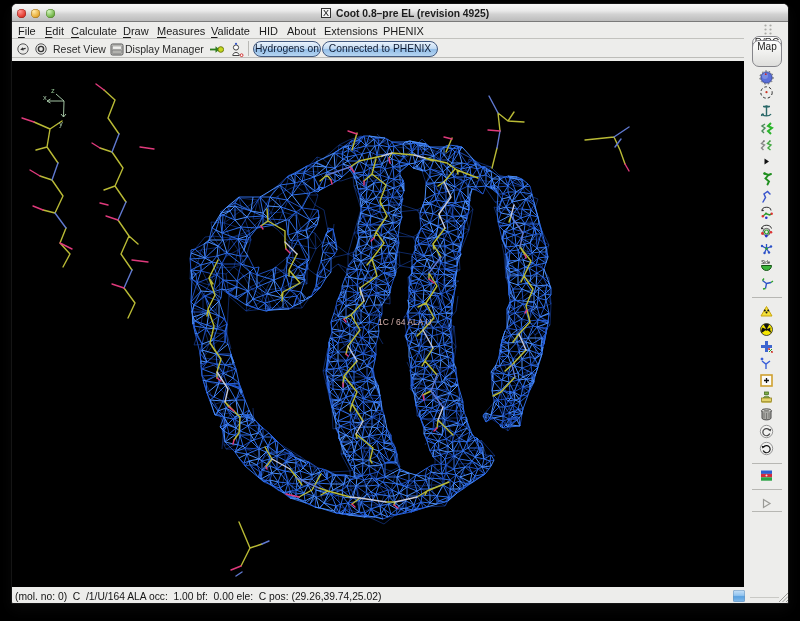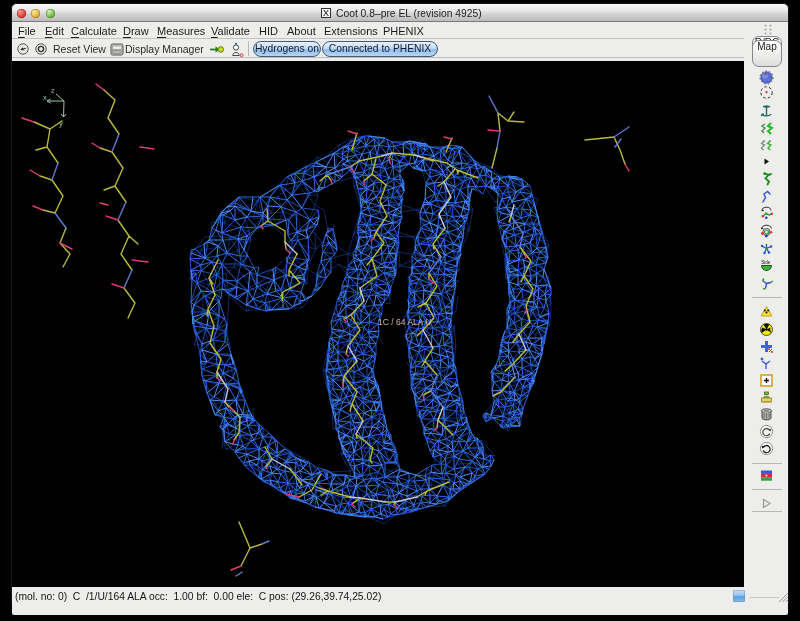--- a/index.html
+++ b/index.html
@@ -3,30 +3,30 @@
 <style>
 *{margin:0;padding:0;box-sizing:border-box;}
 html,body{width:800px;height:621px;background:#000;overflow:hidden;font-family:"Liberation Sans",sans-serif;}
 #win{position:absolute;left:11px;top:3px;width:778px;height:601px;background:#ededeb;border:1px solid #151515;border-radius:6px 6px 2px 2px;box-shadow:0 6px 14px rgba(10,10,10,0.85);}
 #titlebar{position:absolute;left:0;top:0;width:776px;height:18px;border-radius:5px 5px 0 0;background:linear-gradient(#f7f7f7 0%,#e9e9e9 40%,#d2d2d2 60%,#bcbcbc 100%);border-bottom:1px solid #7a7a7a;}
 .tl{position:absolute;top:4.5px;width:9px;height:9px;border-radius:50%;}
 #tl-r{left:5px;background:radial-gradient(circle at 3px 2.5px,#ff9791,#e33e32 60%,#9e150c);box-shadow:inset 0 0 0 0.5px #92221b;}
 #tl-y{left:19px;background:radial-gradient(circle at 3px 2.5px,#ffe9a8,#e9ae38 60%,#99650a);box-shadow:inset 0 0 0 0.5px #9a7020;}
 #tl-g{left:33.5px;background:radial-gradient(circle at 3px 2.5px,#d2f4bc,#77b84e 60%,#3a7211);box-shadow:inset 0 0 0 0.5px #4e7d2a;}
 #xicon{position:absolute;left:309px;top:4px;width:10px;height:10px;background:#f4f4f4;border:1px solid #333;font-size:9px;line-height:8px;text-align:center;color:#111;}
-#title{position:absolute;left:324px;top:4px;font-size:10.3px;font-weight:normal;color:#1d1d1d;}
+#title{position:absolute;left:324px;top:4px;font-size:10.3px;font-weight:bold;color:#1d1d1d;}
 #menubar{position:absolute;left:0;top:18px;width:734px;height:17px;background:#ededeb;border-bottom:1px solid #c2c2be;}
 .mi{position:absolute;top:3px;font-size:11px;color:#1b1b1b;}
 .mi u{text-decoration-thickness:0.8px;text-underline-offset:1.5px;}
 #toolbar{position:absolute;left:0;top:35px;width:734px;height:19px;background:#ededeb;border-bottom:1px solid #bdbdb9;}
 .tbtext{position:absolute;top:4px;font-size:10.5px;color:#2a2a2a;}
 .abs{position:absolute;}
 #canvas{position:absolute;left:0;top:57px;width:732px;height:526px;background:#000;}
 #rightpanel{position:absolute;left:732px;top:18px;width:44px;height:566px;background:#ededeb;}
-#statusbar{position:absolute;left:0;top:584px;width:776px;height:27px;background:#ededeb;border-radius:0 0 2px 2px;}
+#statusbar{position:absolute;left:0;top:584px;width:776px;height:15px;background:#ededeb;border-radius:0 0 2px 2px;}
 #stext{position:absolute;left:3px;top:2.5px;font-size:10.3px;color:#141414;}
 #sprog{position:absolute;left:721px;top:2px;width:12px;height:11.5px;border-radius:2px;background:linear-gradient(#c9e2f8,#92c4ef 45%,#59a1e0 55%,#85bbe9);box-shadow:inset 0 0 0 0.5px #6a92b8;}
 #sgrip{position:absolute;left:767px;top:3px;width:9px;height:11px;}
 .rline{position:absolute;left:740px;width:30px;height:1px;background:#b7b7b3;}
 .pill{position:absolute;left:740px;width:30px;height:27px;border:1px solid #85858a;border-radius:7px;background:linear-gradient(#fefefe,#ededeb 55%,#dededc);font-size:10px;color:#1e1e1e;text-align:center;line-height:12.5px;}
 .ric{position:absolute;}
 .aqbtn{position:absolute;top:2px;height:16px;border:1px solid #42597f;border-radius:8px;background:linear-gradient(#eaf3fc 0%,#c3dbf3 46%,#93bee8 54%,#b6d5f1 100%);font-size:10.3px;color:#101c33;text-align:center;line-height:14.5px;white-space:nowrap;}
 </style></head>
 <body>
 <div id="win">

